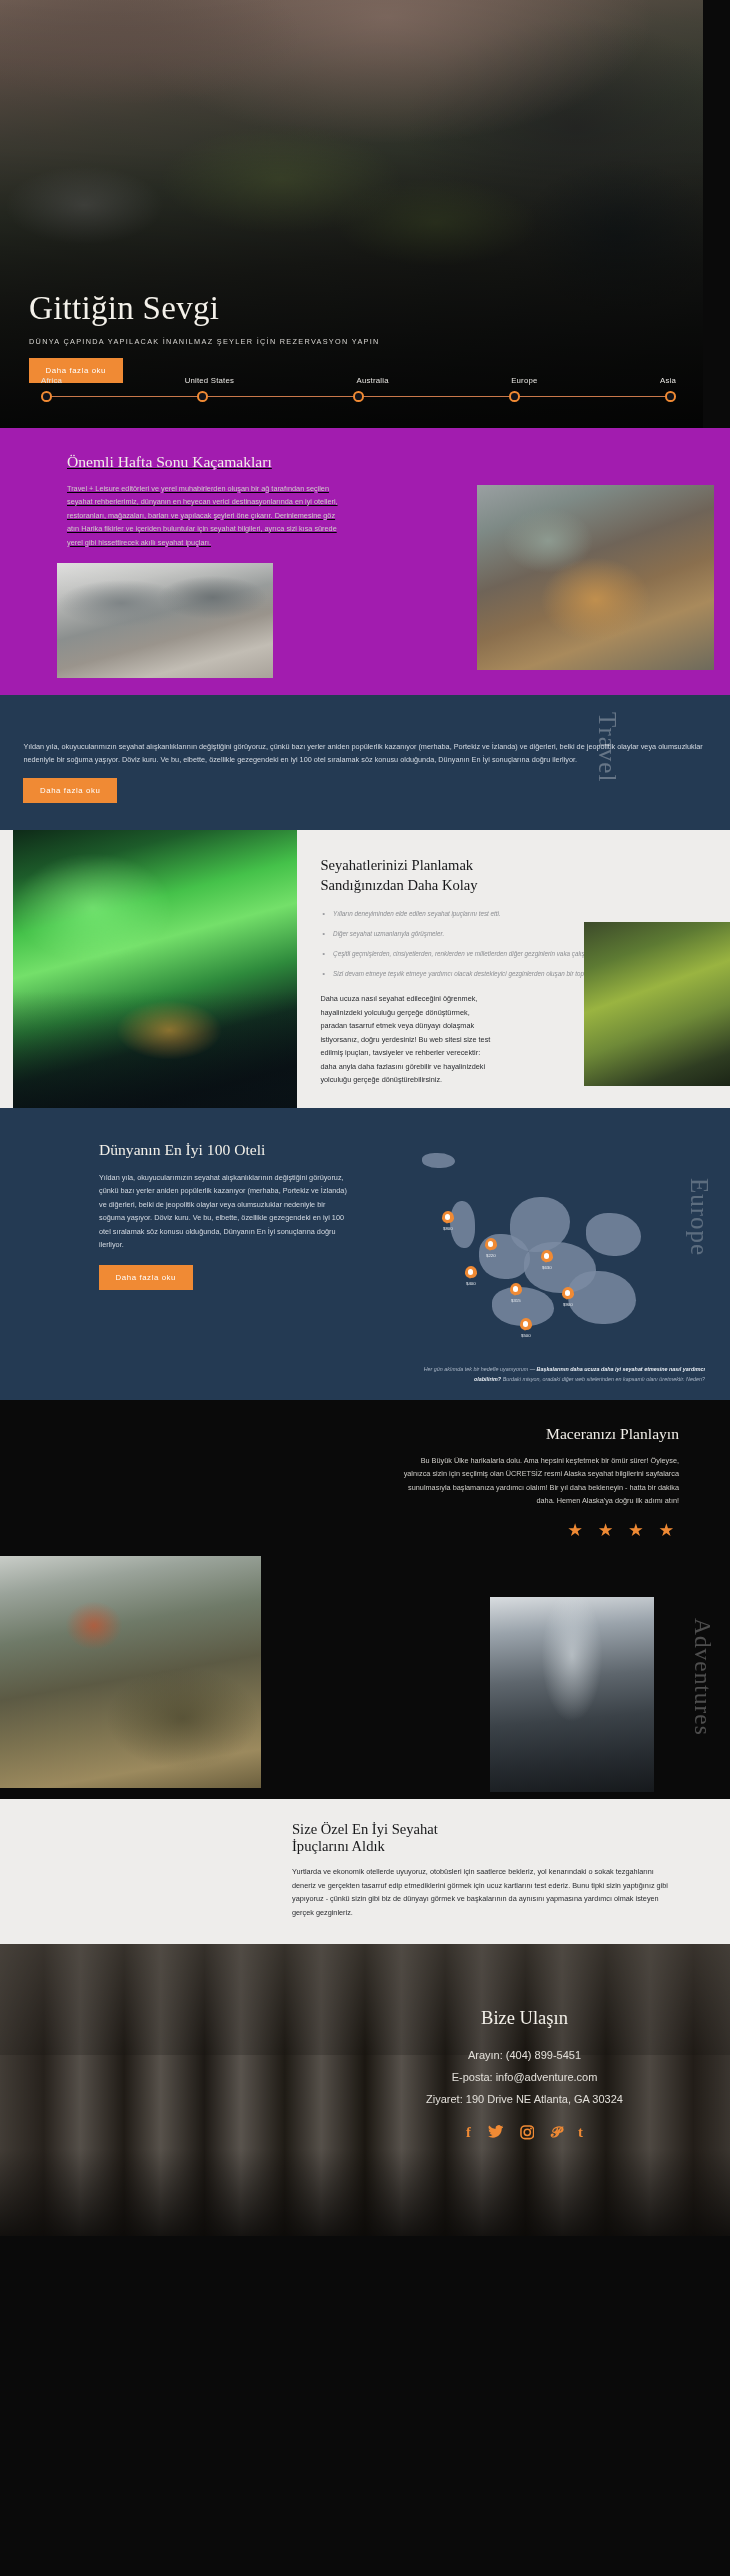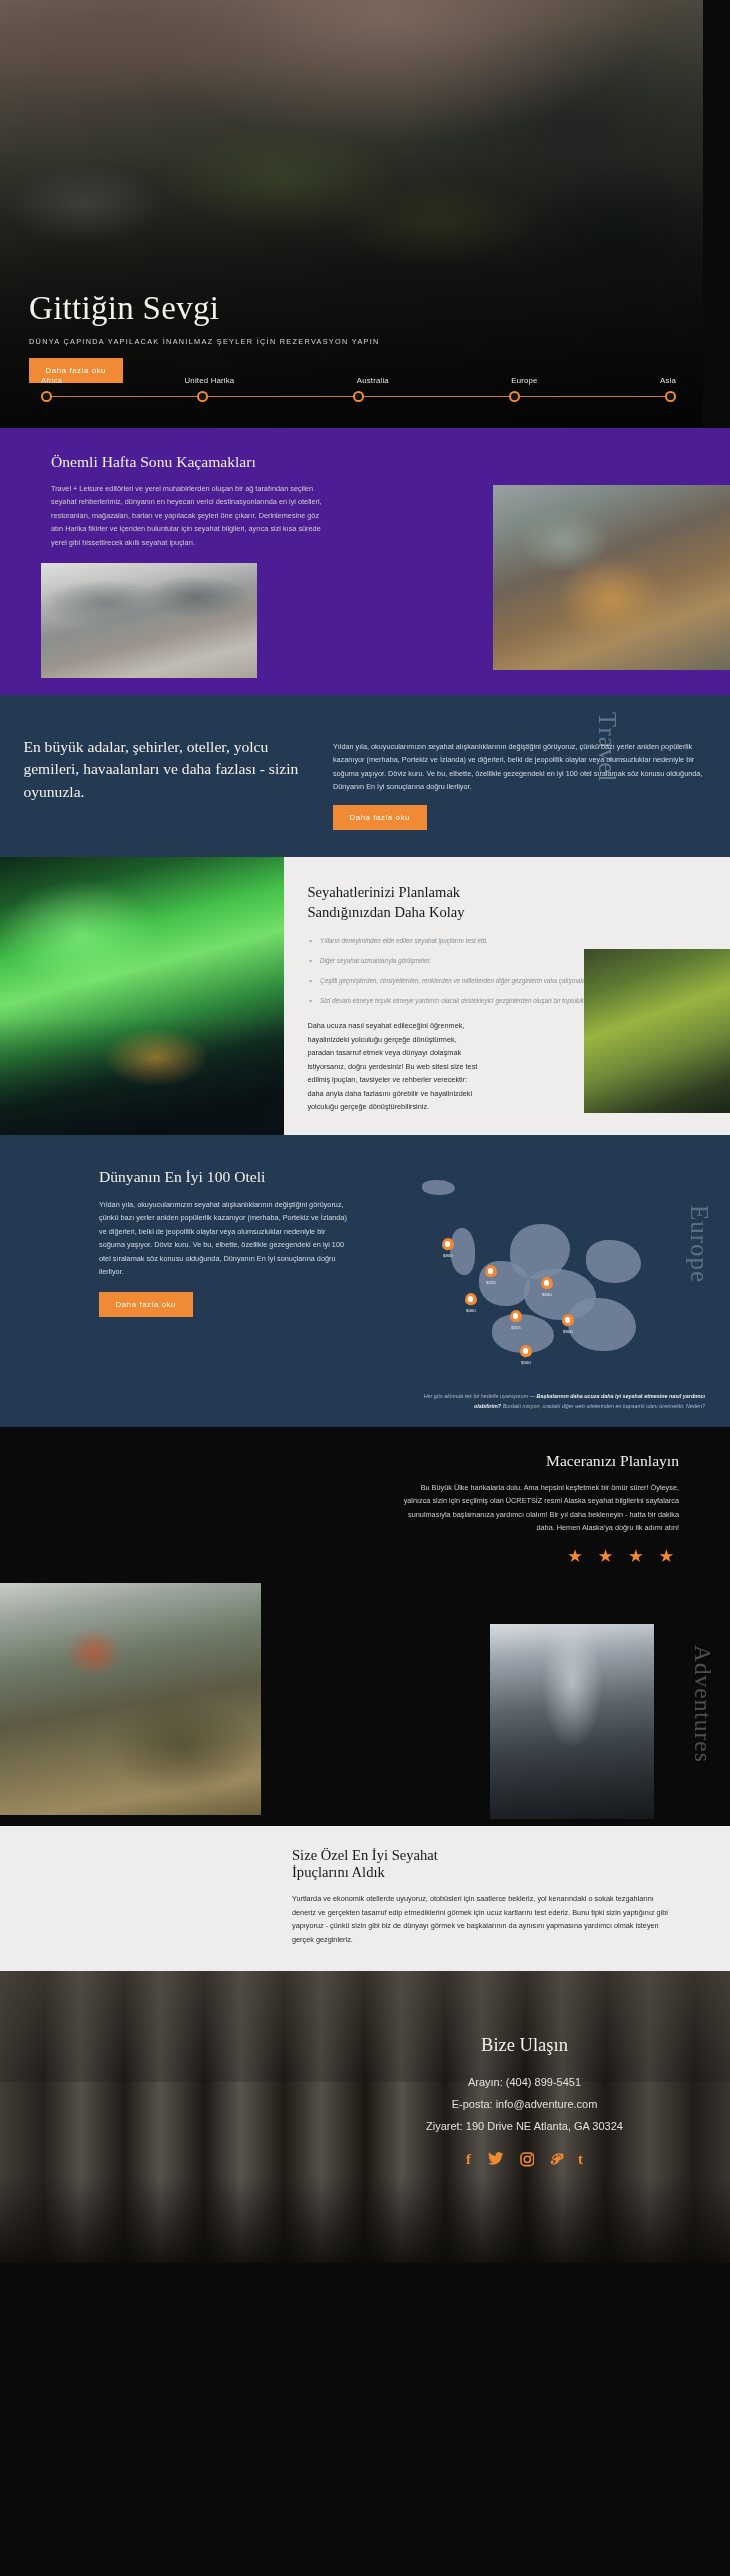--- a/index.html
+++ b/index.html
@@ -64,21 +64,21 @@
     content:""; position:absolute; left:5.8px; right:5.8px; top:4.9px; height:1px;
     background:#c9784a;
   }
   .dest-dots { position:relative; display:flex; justify-content:space-between; }
   .dot {
     width:10.7px; height:10.7px; border-radius:50%;
     background:#11131a; border:2.4px solid #f08a34;
   }
 
   
-  .sec-intro { background:#4c1d95; padding:25px 0 0; }
+  .sec-intro { background:#a21caf; padding:25px 16px 0;text-decoration:underline; }
   .intro-wrap { padding:0 51px; }
   .h2-serif {
     font-family:"Liberation Serif", serif; color:#f2efe9;
     font-size:15.6px; font-weight:400; margin-bottom:10.7px;
   }
   .body-sm { font-size:7.3px; line-height:1.85; color:#cfcdc8; }
 
   .intro-row { position:relative; margin-top:13.6px; height:132px; }
   .intro-photo-left {
     position:absolute; left:41px; top:0; width:216px; height:115px;
@@ -114,21 +114,21 @@
   .travel-h {
     font-family:"Liberation Serif", serif; color:#f4f1ea;
     font-size:15.6px; line-height:1.45; font-weight:400;
   }
   .travel-right { flex:1; padding-top:3.9px; }
   .travel-right .body-sm { color:#d4dae2; }
   .btn-row { margin-top:11.7px; }
 
   
   .sec-plan { background:#eeedeb; position:relative; }
-  .plan-inner { display:flex; }
+  .plan-inner { display:flex;padding-left:13px; }
   .plan-photo {
     width:284px; min-height:251px;
     background:linear-gradient(165deg,#0e2a18 0%,#1d5c2a 14%,#45c24a 30%,#74e06a 42%,#2e8a3c 58%,#123022 72%,#0a1418 88%,#0d1a20 100%);
     position:relative; overflow:hidden;
   }
   .plan-photo::after {
     content:""; position:absolute; inset:0;
     background:
       radial-gradient(ellipse 127px 88px at 28% 28%, rgba(150,255,140,.55) 0%, transparent 62%),
       radial-gradient(ellipse 88px 49px at 55% 72%, rgba(255,170,60,.50) 0%, transparent 60%),
@@ -279,21 +279,21 @@
     <div class="hero-inner">
       <h1 class="hero-title">Gittiğin Sevgi</h1>
       <div class="hero-sub">DÜNYA ÇAPINDA YAPILACAK İNANILMAZ ŞEYLER İÇİN REZERVASYON YAPIN</div>
       <button class="btn-orange">Daha fazla oku</button>
       <div class="hero-spacer"></div>
     </div>
 
     <div class="dest-rail">
       <div class="dest-labels">
         <span>Africa</span>
-        <span>United Harika</span>
+        <span>United States</span>
         <span>Australia</span>
         <span>Europe</span>
         <span>Asia</span>
       </div>
       <div class="dest-line">
         <div class="dest-dots">
           <span class="dot"></span>
           <span class="dot"></span>
           <span class="dot"></span>
           <span class="dot"></span>
@@ -310,23 +310,20 @@
     </div>
     <div class="intro-row">
       <div class="intro-photo-left"></div>
       <div class="intro-photo-right"></div>
     </div>
   </section>
 
   <section class="sec-travel">
     <div class="travel-vert">Travel</div>
     <div class="travel-grid">
-      <div class="travel-left">
-        <h2 class="travel-h">En büyük adalar, şehirler, oteller, yolcu gemileri, havaalanları ve daha fazlası - sizin oyunuzla.</h2>
-      </div>
       <div class="travel-right">
         <p class="body-sm">Yıldan yıla, okuyucularımızın seyahat alışkanlıklarının değiştiğini görüyoruz, çünkü bazı yerler aniden popülerlik kazanıyor (merhaba, Portekiz ve İzlanda) ve diğerleri, belki de jeopolitik olaylar veya olumsuzluklar nedeniyle bir soğuma yaşıyor. Döviz kuru. Ve bu, elbette, özellikle gezegendeki en iyi 100 otel sıralamak söz konusu olduğunda, Dünyanın En İyi sonuçlarına doğru ilerliyor.</p>
         <div class="btn-row">
           <button class="btn-orange">Daha fazla oku</button>
         </div>
       </div>
     </div>
   </section>
 
   <section class="sec-plan">

